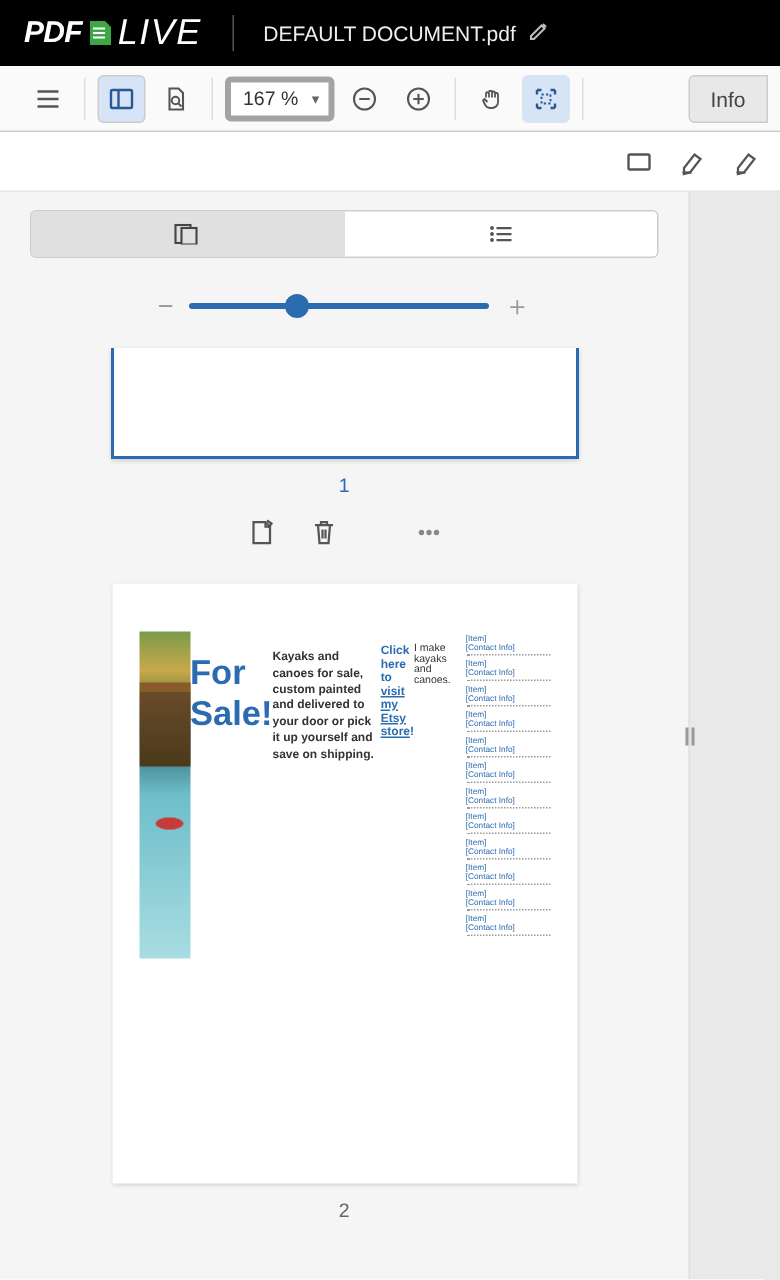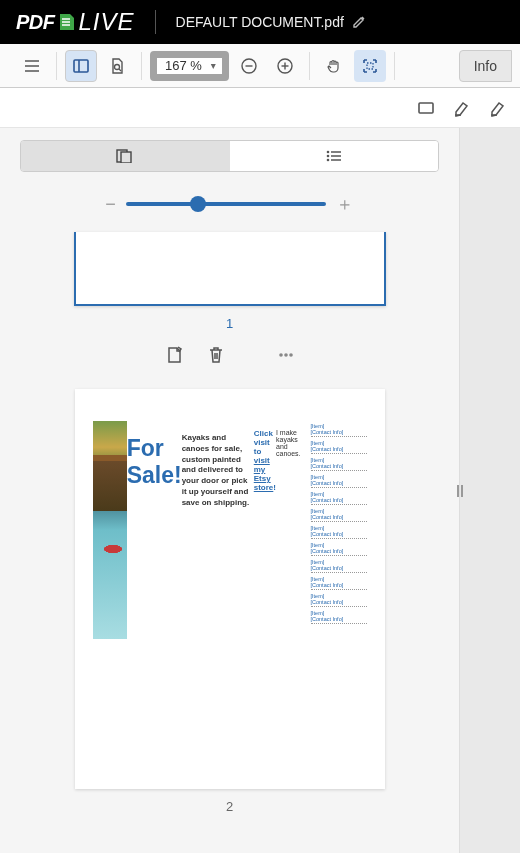--- a/index.html
+++ b/index.html
@@ -5,35 +5,35 @@
   * { box-sizing: border-box; margin: 0; padding: 0; }
   html, body { width: 520px; height: 853px; font-family: -apple-system, BlinkMacSystemFont, "Segoe UI", Arial, sans-serif; overflow: hidden; background: #fff; }
   .header {
     height: 44px; background: #000000; display: flex; align-items: center; padding: 0 16px; gap: 20px;
   }
   .logo { display: flex; align-items: center; gap: 2px; }
   .logo-pdf { color: #fff; font-weight: 800; font-style: italic; font-size: 20px; letter-spacing: -0.5px; }
   .logo-icon { width: 20px; height: 18px; display: inline-block; position: relative; }
   .logo-live { color: #fff; font-weight: 400; font-style: italic; font-size: 24px; letter-spacing: 1px; }
   .hdr-divider { width: 1px; height: 24px; background: #555; }
-  .doc-name { color: #eee; font-size: 14px; display: flex; align-items: center; gap: 8px; }
+  .doc-name { color: #eee; font-size: 14px; display: flex; align-items: flex-start; gap: 8px; }
   .edit-icon { color: #aaa; cursor: pointer; }
   .toolbar {
     height: 44px; background: #fafafa; border-bottom: 1px solid #ccc; display: flex; align-items: center; padding: 0 8px;
   }
   .tb-group { display: flex; align-items: center; gap: 4px; padding: 0 8px; }
   .tb-divider { width: 1px; height: 28px; background: #ddd; }
   .tb-btn {
     width: 32px; height: 32px; display: flex; align-items: center; justify-content: center;
     border-radius: 4px; cursor: pointer; color: #444; background: transparent; border: none;
   }
   .tb-btn.active { background: #d6e4f5; color: #2b5797; }
   .tb-btn.boxed { border: 1px solid #ccc; }
   .zoom-select {
-    height: 30px; border: 7px solid #a3a3a3; border-radius: 4px; padding: 0 20px 0 8px;
+    height: 30px; border: 4px solid #a3a3a3; border-radius: 4px; padding: 0 20px 0 8px;
     font-size: 13px; color: #333; background: #fff; display: flex; align-items: center; position: relative; cursor: pointer;
   }
   .zoom-select::after { content: "▾"; position: absolute; right: 6px; color: #666; font-size: 10px; }
   .spacer { flex: 1; }
   .view-btn {
     height: 32px; padding: 0 14px; background: #e8e8e8; border: 1px solid #ccc; border-radius: 4px 0 0 4px;
     font-size: 14px; color: #444; cursor: pointer; display: flex; align-items: center;
   }
   .sub-toolbar {
     height: 40px; background: #fff; border-bottom: 1px solid #e5e5e5; display: flex; align-items: center; justify-content: flex-end; padding: 0 12px; gap: 16px;
@@ -278,21 +278,21 @@
       </span>
     </div>
 
     <div class="page-thumb p2">
       <div class="p2-inner">
         <div class="p2-left">
           <div class="p2-img"></div>
           <div class="p2-title">For Sale!</div>
           <div class="p2-body">Kayaks and canoes for sale, custom painted and delivered to your door or pick it up yourself and save on shipping.</div>
           <div class="p2-link">
-            <span>Click visit to </span><u>visit my Etsy store</u><span>!</span>
+            <span>Click here to </span><u>visit my Etsy store</u><span>!</span>
           </div>
           <div class="p2-small">I make kayaks and canoes.</div>
         </div>
         <div class="p2-right" id="contacts-col">
             <div class="p2-contact">
               <div class="ci-item">[Item]</div>
               <div class="ci-info">[Contact Info]</div>
               <div class="ci-line"></div>
             </div>
             <div class="p2-contact">

